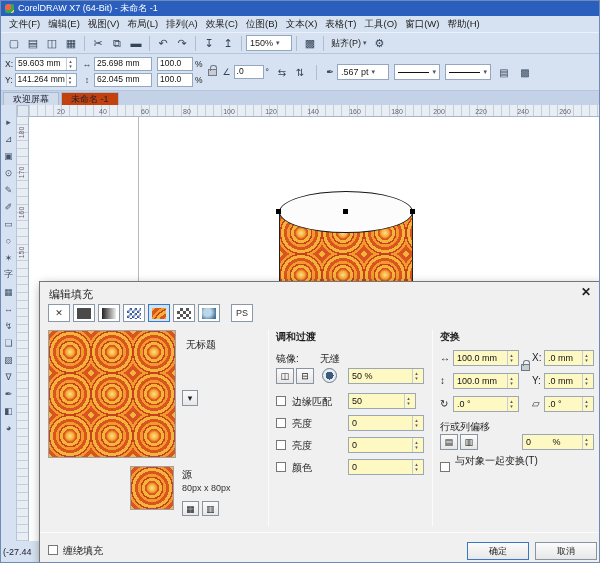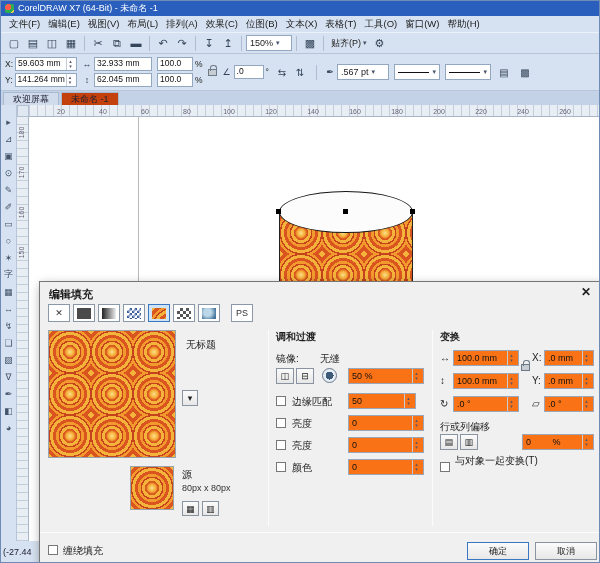--- a/index.html
+++ b/index.html
@@ -75,38 +75,38 @@
       repeating-radial-gradient(circle at 0 42px,#cc461d 0 2px,#f0a232 2px 5px),
       repeating-radial-gradient(circle at 42px 42px,#d24c1e 0 2px,#f2aa34 2px 5px);
     background-size:42px 42px}
   .cyl-body{position:absolute;left:250px;top:95px;width:134px;height:110px;border:1px solid #222;border-top:none}
   .cyl-top{position:absolute;left:250px;top:74px;width:134px;height:42px;border-radius:50%;background:#fcfcfc;border:1.5px solid #161616}
   .handle{position:absolute;width:5px;height:5px;background:#000}
 
   
   .dialog{position:absolute;left:38px;top:280px;width:561px;height:283px;background:#f0f0f0;border:1px solid #767676;
     box-shadow:2px 4px 10px rgba(0,0,0,.4);font-size:10px;color:#1c1c1c;z-index:10}
-  .dlg-title{position:absolute;left:9px;top:5px;font-size:11px;font-weight:bold}
+  .dlg-title{position:absolute;left:9px;top:5px;font-size:11px;font-weight:normal}
   .dlg-close{position:absolute;right:8px;top:3px;font-size:12px;font-weight:bold;color:#222}
   .ftypes{position:absolute;left:8px;top:22px;display:flex;gap:3px}
   .ftype{width:22px;height:18px;border:1px solid #8b98a8;background:#fff;display:flex;align-items:center;justify-content:center;font-size:9px;color:#333}
   .ftype.sel{border:1px solid #3a77c2;background:#cfe3f6}
   .ftype .swatch{width:14px;height:11px}
   .checker{background-image:linear-gradient(45deg,#555 25%,transparent 25%,transparent 75%,#555 75%),
     linear-gradient(45deg,#555 25%,transparent 25%,transparent 75%,#555 75%);background-size:6px 6px;background-position:0 0,3px 3px;background-color:#fff}
   .vchecker{background-image:linear-gradient(45deg,#3a5a9c 25%,transparent 25%,transparent 75%,#3a5a9c 75%),
     linear-gradient(45deg,#3a5a9c 25%,transparent 25%,transparent 75%,#3a5a9c 75%);background-size:5px 5px;background-position:0 0,2.5px 2.5px;background-color:#fff}
   .preview{position:absolute;left:8px;top:48px;width:128px;height:128px;border:1px solid #98a3b0}
   .src-swatch{position:absolute;left:90px;top:184px;width:44px;height:44px;border:1px solid #98a3b0;background-size:44px 44px}
   .dlabel{position:absolute;font-size:10px;color:#1c1c1c;white-space:nowrap}
   .dsmall{position:absolute;font-size:9px;color:#333;white-space:nowrap}
   .dhdr{position:absolute;font-size:10px;font-weight:bold}
   .dbtn{position:absolute;border:1px solid #8a93a0;background:linear-gradient(#fbfbfb,#e7e7e7);
     display:flex;align-items:center;justify-content:center;font-size:9px;color:#222}
-  .dfield{position:absolute;background:#f97316;border:1px solid #9aa7b8;height:16px;display:flex;align-items:center;
+  .dfield{position:absolute;background:#fef9c3;border:1px solid #9aa7b8;height:16px;display:flex;align-items:center;
     padding:0 3px;font-size:9px;color:#111}
   .cb{position:absolute;width:10px;height:10px;background:#fff;border:1px solid #777}
   .vsep{position:absolute;top:48px;width:1px;height:196px;background:#d4d4d4;border-right:1px solid #fbfbfb}
   .roundbtn{position:absolute;width:15px;height:15px;border-radius:50%;border:1px solid #6a7a8c;
     background:radial-gradient(circle,#3d5a78 0 4px,#e6edf4 4px)}
   .lock{position:absolute;width:9px;height:7px;background:#c8cdd4;border:1px solid #6f7a87}
   .lock::before{content:"";position:absolute;left:1px;top:-5px;width:5px;height:5px;border:1px solid #6f7a87;border-bottom:none;border-radius:3px 3px 0 0}
   .hdiv{position:absolute;left:0;right:0;height:1px;background:#dcdcdc;border-bottom:1px solid #fbfbfb}
   .okbtn{border:1px solid #3a77c2}
 
@@ -181,21 +181,21 @@
         <span class="field" style="width:62px">
             <span>141.264 mm</span>
             <span class="spin"></span>
           </span>
       </div>
     </div>
     <div class="stack">
       <div class="frow">
         <span class="pico">↔</span>
         <span class="field" style="width:58px">
-            <span>32.933 mm</span>
+            <span>25.698 mm</span>
           </span>
       </div>
       <div class="frow">
         <span class="pico">↕</span>
         <span class="field" style="width:58px">
             <span>62.045 mm</span>
           </span>
       </div>
     </div>
     <div class="stack">

